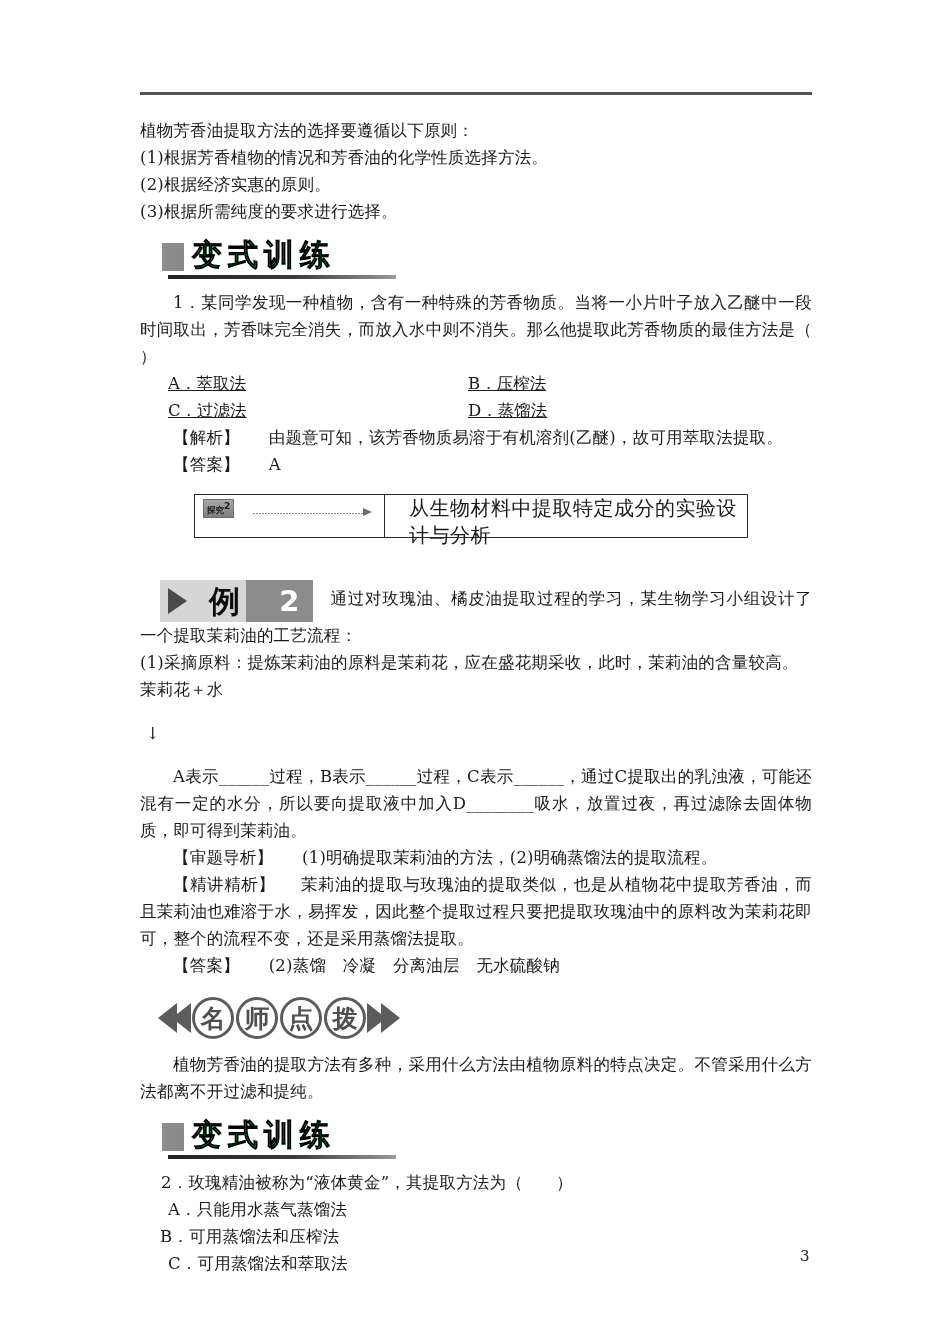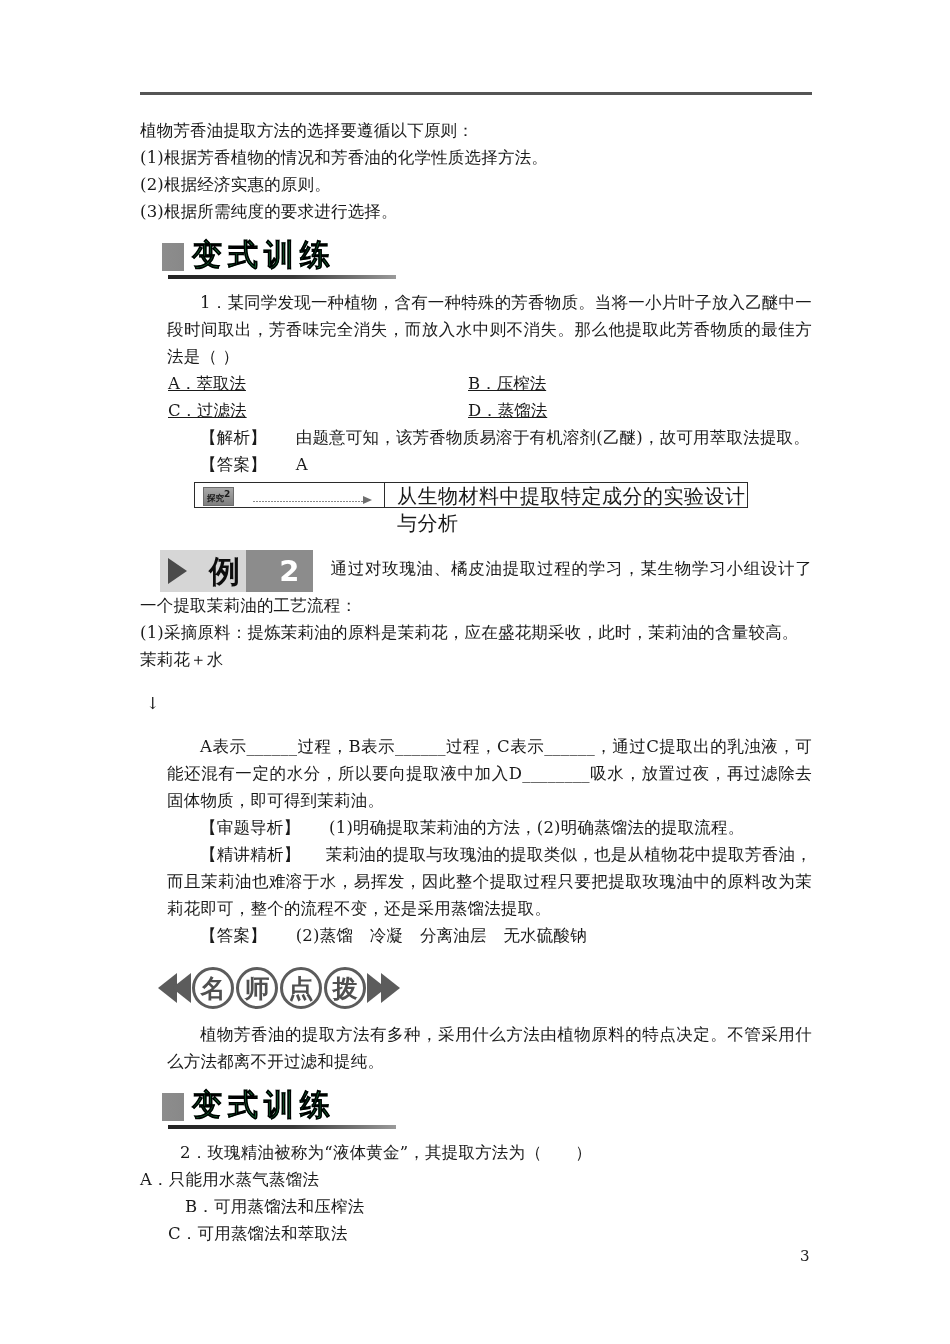--- a/index.html
+++ b/index.html
@@ -35,21 +35,21 @@
     margin: 0 0 22px 0;
   }
   
   .para {
     font-size: 16.5px;
     line-height: 27px;
     letter-spacing: 0.2px;
     margin: 0;
     text-align: justify;
   }
-  .indent { text-indent: 2em; margin-left: 27px; }
+  .indent { text-indent: 2em; }
 
   
   .bianshi-banner {
     position: relative;
     margin: 12px 0 8px 22px;
     width: 250px;
     height: 44px;
   }
   .bianshi-tri {
     position: absolute;
@@ -92,26 +92,27 @@
   .opt-row {
     display: flex;
     font-size: 16.5px;
     line-height: 27px;
     margin-left: 28px;
   }
   .opt-col { width: 300px; text-decoration: underline; }
 
   
   .tanjiu-box {
-    margin: 4px 0 0 54px;
+    margin: 16px 0 0 54px;
     display: flex;
     width: 554px;
     border: 1.6px solid #2b2b2b;
-    height: 26px;
+    height: 44px;
     box-sizing: border-box;
+    gap: 12px;
   }
   .tanjiu-left {
     width: 190px;
     position: relative;
     border-right: 1.6px solid #2b2b2b;
     box-sizing: border-box;
   }
   .tanjiu-badge {
     position: absolute;
     left: 8px; top: 4px;
@@ -347,21 +348,21 @@
     </div>
 
     <p class="para indent">植物芳香油的提取方法有多种，采用什么方法由植物原料的特点决定。不管采用什么方法都离不开过滤和提纯。</p>
 
     <div class="bianshi-banner">
       <span class="bianshi-tri"></span>
       <span class="bianshi-text">变式训练</span>
       <span class="bianshi-underline"></span>
     </div>
 
-    <p class="para" style="margin-left:40px">2．玫瑰精油被称为“液体黄金”，其提取方法为（　　）</p>
-    <p class="para" style="">A．只能用水蒸气蒸馏法</p>
-    <p class="para" style="margin-left:45px">B．可用蒸馏法和压榨法</p>
+    <p class="para" style="margin-left:21px">2．玫瑰精油被称为“液体黄金”，其提取方法为（　　）</p>
+    <p class="para" style="margin-left:28px">A．只能用水蒸气蒸馏法</p>
+    <p class="para" style="margin-left:20px">B．可用蒸馏法和压榨法</p>
     <p class="para" style="margin-left:28px">C．可用蒸馏法和萃取法</p>
 
   </div>
 
   <div class="page-num">3</div>
 </div>
 
 </body></html>

